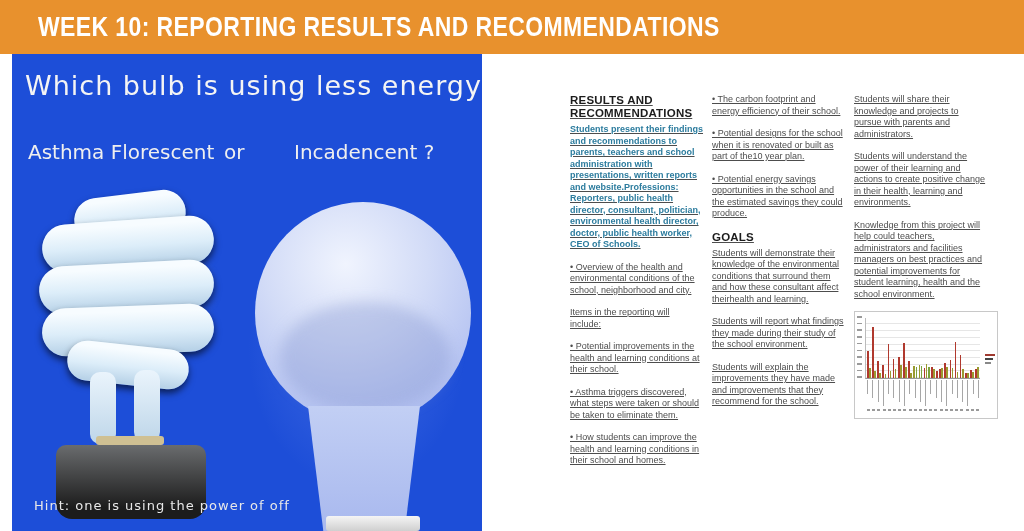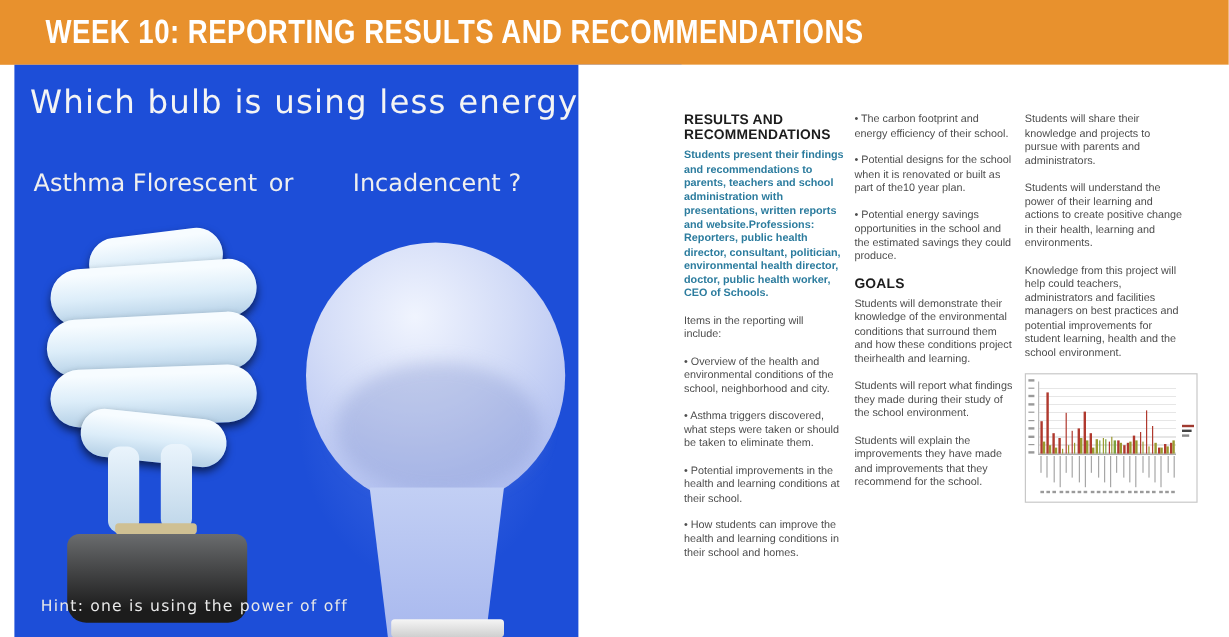--- a/index.html
+++ b/index.html
@@ -58,21 +58,21 @@
       background:rgba(130,145,205,.35);filter:blur(7px);}
   .neck{position:absolute;left:282px;top:352px;width:140px;height:126px;
       background:linear-gradient(180deg,#c2cff4,#a8b8ee);
       clip-path:polygon(10% 0,90% 0,79% 100%,21% 100%);}
   .inc-base{position:absolute;left:314px;top:462px;width:94px;height:15px;border-radius:3px;
       background:linear-gradient(180deg,#f5f5f5,#cfcfcf);}
 
   
   .panel{position:absolute;left:482px;top:54px;width:542px;height:477px;background:#ffffff;}
   .cols{position:absolute;left:88px;top:40px;display:flex;gap:9px;}
-  .col{width:133px;color:#4d4d4d;font-size:9px;line-height:11.5px;}
+  .col{width:133px;color:#4d4d4d;font-size:9px;line-height:11.5px;text-decoration:underline;}
   .blk-heading{color:#1c1c1c;font-weight:700;font-size:11.5px;line-height:13px;
       margin:0 0 4px 0;letter-spacing:.2px;}
   .blk-para{margin:0 0 11px 0;}
   .blk-para.accent{color:#2C7C9E;font-weight:700;}
 
   
   .mini-chart{position:relative;width:142px;height:106px;background:#ffffff;
       border:1px solid #c8c8c8;margin-top:6px;}
   .chart-plot{position:absolute;left:10px;top:6px;width:112px;height:60px;
       border-left:1px solid #bbbbbb;border-bottom:1px solid #999999;
@@ -126,32 +126,32 @@
     <span class="opt-right">Incadencent ?</span>
   </div>
   <div class="hint">Hint: one is using the power of off</div>
 </div>
 
 <div class="panel">
   <div class="cols">
     <div class="col">
         <div class="blk-heading">RESULTS AND RECOMMENDATIONS</div>
         <div class="blk-para accent">Students present their findings and recommendations to parents, teachers and school administration with presentations, written reports and website.Professions: Reporters, public health director, consultant, politician, environmental health director, doctor, public health worker, CEO of Schools.</div>
+        <div class="blk-para">• Overview of the health and environmental conditions of the school, neighborhood and city.</div>
         <div class="blk-para">Items in the reporting will include:</div>
-        <div class="blk-para">• Overview of the health and environmental conditions of the school, neighborhood and city.</div>
+        <div class="blk-para">• Potential improvements in the health and learning conditions at their school.</div>
         <div class="blk-para">• Asthma triggers discovered, what steps were taken or should be taken to eliminate them.</div>
-        <div class="blk-para">• Potential improvements in the health and learning conditions at their school.</div>
         <div class="blk-para">• How students can improve the health and learning conditions in their school and homes.</div>
       </div>
     <div class="col">
         <div class="blk-para">• The carbon footprint and energy efficiency of their school.</div>
         <div class="blk-para">• Potential designs for the school when it is renovated or built as part of the10 year plan.</div>
         <div class="blk-para">• Potential energy savings opportunities in the school and the estimated savings they could produce.</div>
         <div class="blk-heading">GOALS</div>
-        <div class="blk-para">Students will demonstrate their knowledge of the environmental conditions that surround them and how these conditions project theirhealth and learning.</div>
+        <div class="blk-para">Students will demonstrate their knowledge of the environmental conditions that surround them and how these consultant affect theirhealth and learning.</div>
         <div class="blk-para">Students will report what findings they made during their study of the school environment.</div>
         <div class="blk-para">Students will explain the improvements they have made and improvements that they recommend for the school.</div>
       </div>
     <div class="col">
     <div class="blk-para">Students will share their knowledge and projects to pursue with parents and administrators.</div>
         <div class="blk-para">Students will understand the power of their learning and actions to create positive change in their health, learning and environments.</div>
         <div class="blk-para">Knowledge from this project will help could teachers, administrators and facilities managers on best practices and potential improvements for student learning, health and the school environment.</div>
         <div class="mini-chart">
           <div class="chart-ylabels">
             <div class="ytick"></div>

